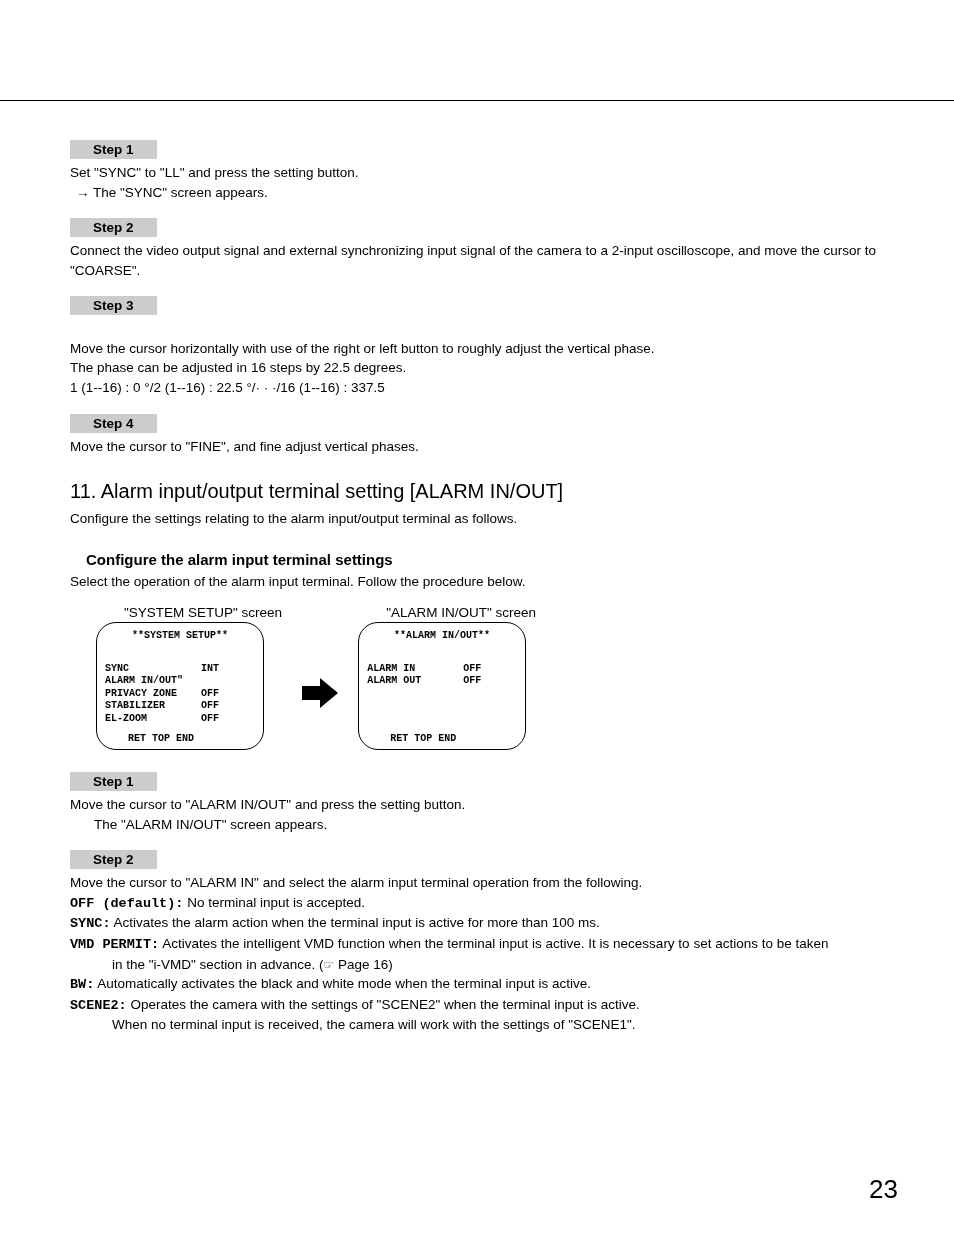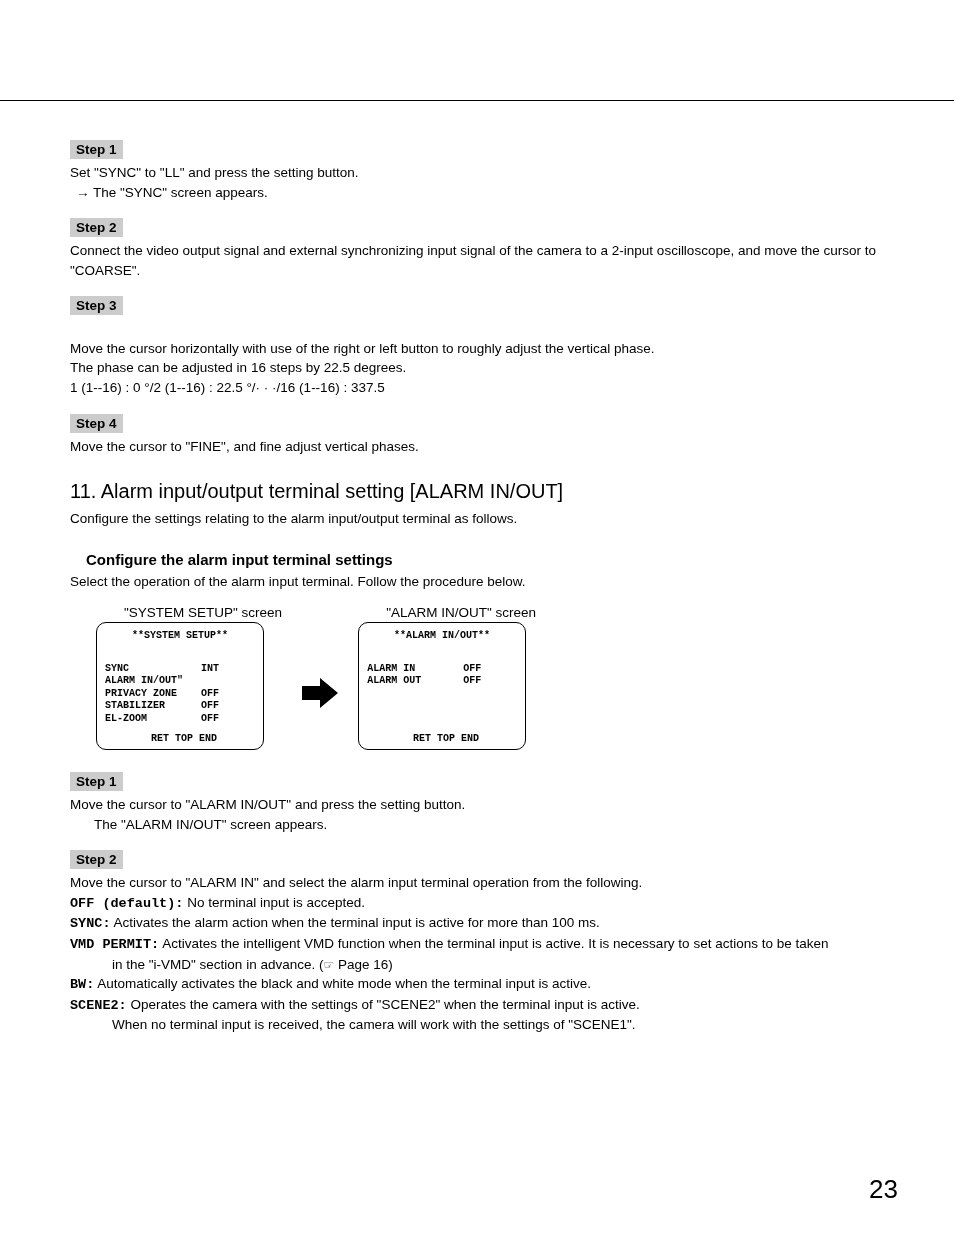--- a/index.html
+++ b/index.html
@@ -26,21 +26,21 @@
   .content {
     position: absolute;
     top: 140px;
     left: 70px;
     width: 814px;
   }
   .step-label {
     display: inline-block;
     background: #ccc;
     font-weight: bold;
-    padding: 2px 6px;
+    padding: 2px 23px;
     font-size: 13.5px;
     margin-bottom: 4px;
   }
   .para {
     margin: 0 0 16px 0;
     line-height: 1.45;
   }
   .indent-arrow {
     margin-left: 6px;
   }
@@ -68,21 +68,21 @@
     flex-direction: column;
     align-items: flex-start;
   }
   .screen-label {
     font-size: 13.5px;
     margin-left: 28px;
     margin-bottom: 2px;
   }
   .screen-box {
     border: 1.5px solid #000;
-    border-radius: 10px;
+    border-radius: 20px;
     width: 168px;
     height: 128px;
     box-sizing: border-box;
     padding: 7px 8px 4px 8px;
     font-family: "Courier New", monospace;
     font-size: 10px;
     font-weight: bold;
     line-height: 1.25;
     display: flex;
     flex-direction: column;
@@ -92,22 +92,23 @@
     white-space: pre;
   }
   .screen-title {
     text-align: center;
   }
   .screen-body {
     flex: 1;
     margin-top: 20px;
   }
   .screen-footer {
-    text-align: center;
+    text-align: left;
     padding-left: 8px;
+    margin-left: 15px;
   }
   .big-arrow {
     width: 36px;
     height: 30px;
     margin: 30px 20px 0 20px;
     align-self: center;
   }
   .def-line {
     line-height: 1.45;
   }

